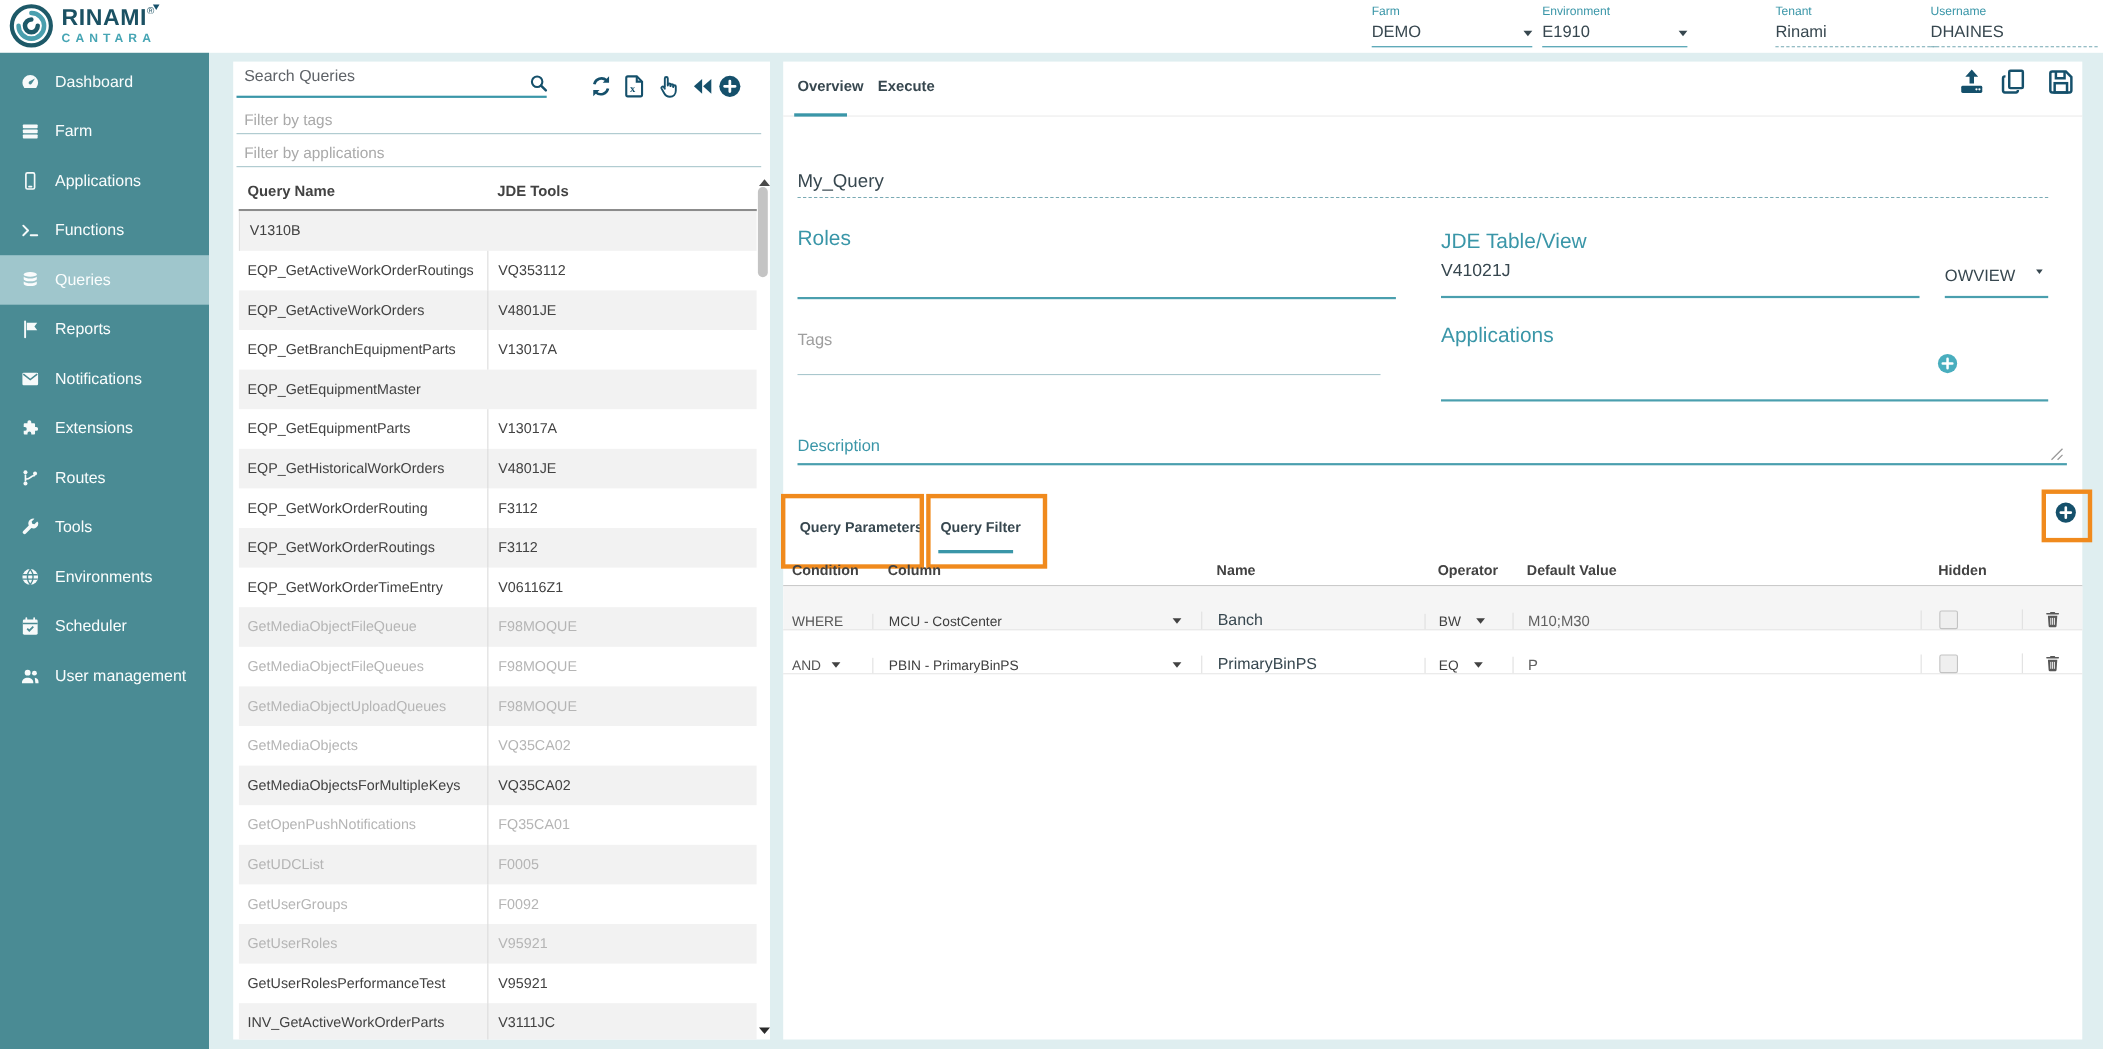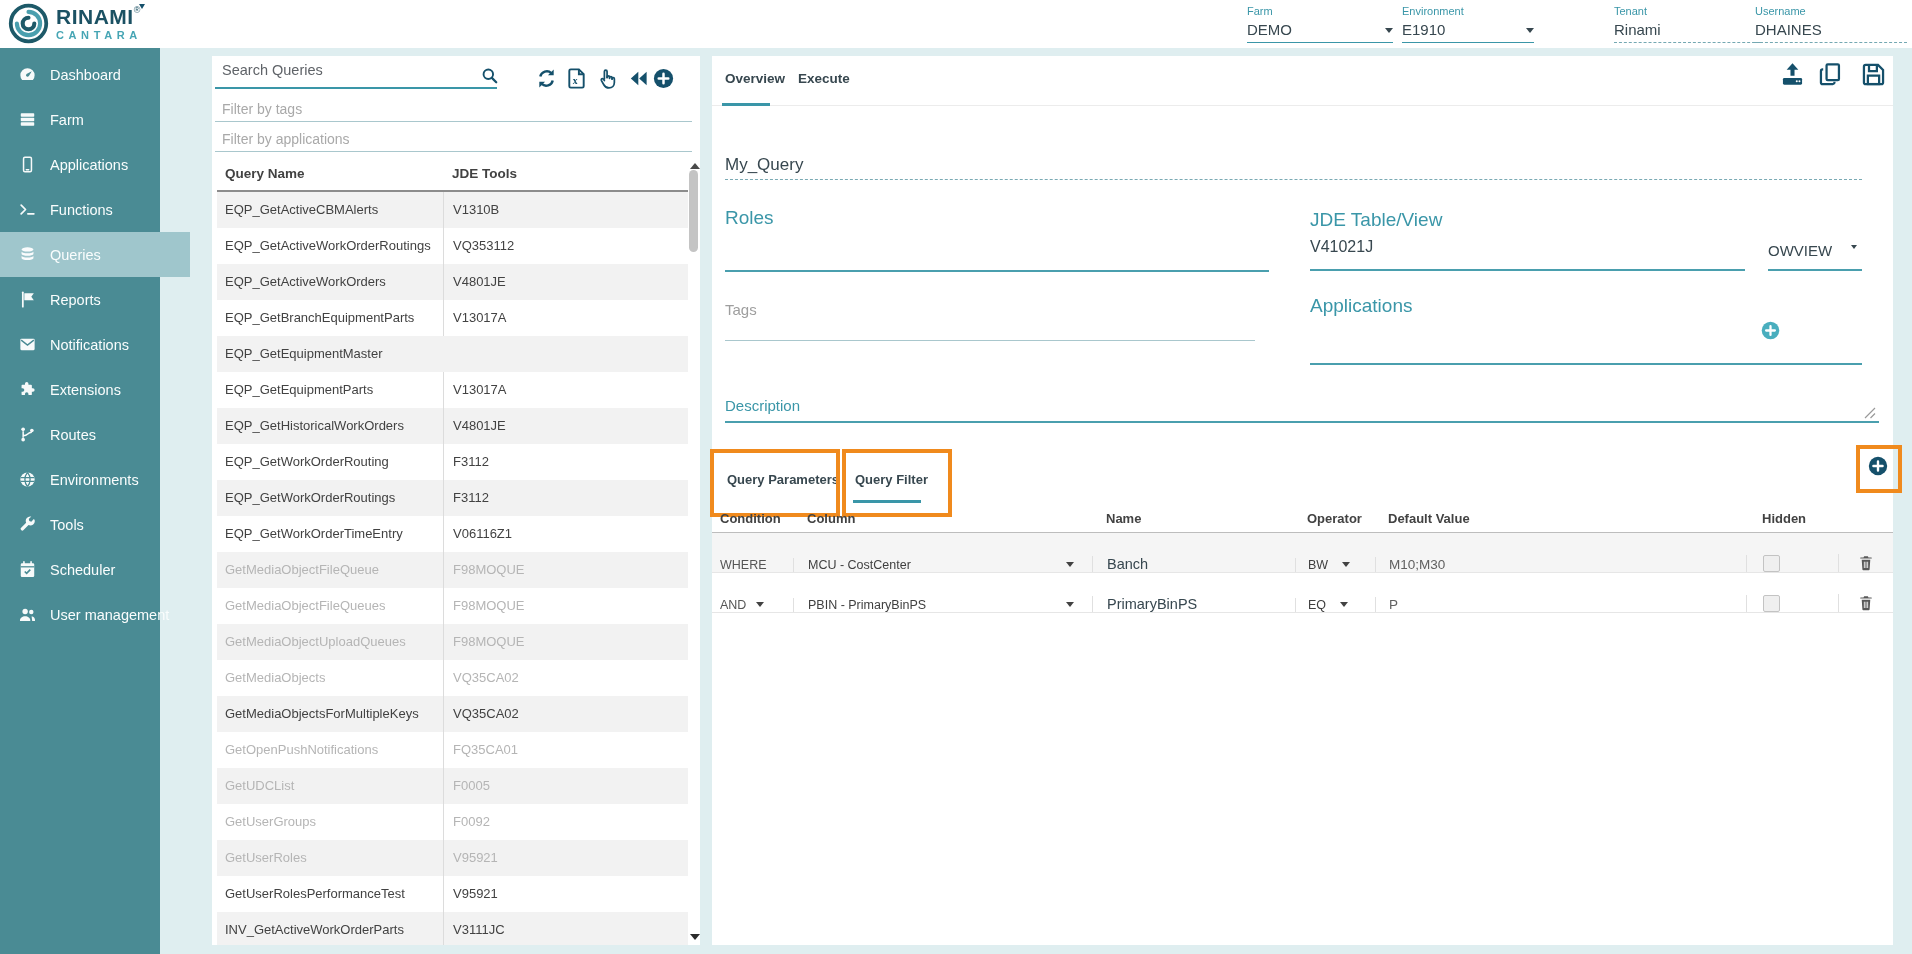--- a/index.html
+++ b/index.html
@@ -18,21 +18,21 @@
   .logo-sub{font-size:11px;font-weight:700;letter-spacing:4.6px;color:#46A5B4;margin-top:3px;}
   .hfield{position:absolute;top:5px;height:37px;border-bottom:1.5px solid #3A96A8;}
   .hfield.dashed{border-bottom:1px dashed #74A8B2;}
   .hlabel{font-size:11px;color:#3A96A8;line-height:13px;}
   .hvalrow{display:flex;align-items:center;margin-top:3px;}
   .hvalue{font-size:15px;color:#37474F;}
   .caret{display:inline-block;width:0;height:0;border:4.5px solid transparent;border-top:5.5px solid #37474F;margin-left:auto;transform:translateY(3px);}
   .caret.sm{border-width:4px;border-top-width:5px;border-top-color:#424242;margin-left:10px;transform:translateY(1px);}
 
   
-  .sidebar{position:absolute;left:0;top:48px;width:160px;height:906px;background:var(--sidebar-bg,#4A8B94);}
+  .sidebar{position:absolute;left:0;top:48px;width:190px;height:906px;background:var(--sidebar-bg,#4A8B94);}
   .side-nav{position:absolute;left:0;top:4px;width:190px;}
   .side-item{display:flex;align-items:center;height:45px;padding-left:18px;cursor:pointer;}
   .side-item.active{background:var(--sidebar-selected-bg,#9FC6CC);}
   .side-icon{width:19px;height:19px;color:#fff;opacity:.96;flex:none;}
   .side-label{margin-left:13px;font-size:14.5px;color:#FAFDFD;}
 
   
   .panel{position:absolute;background:#fff;}
   .list-panel{left:212px;top:56px;width:488px;height:889px;}
   .main-panel{left:712px;top:56px;width:1181px;height:889px;}
@@ -229,33 +229,33 @@
               <circle cx="6.5" cy="18.5" r="2.3"></circle>
               <circle cx="17.5" cy="7" r="2.3"></circle>
               <path d="M6.5 8v8M6.5 13.5c7 0 4.5-4 11-4.3" fill="none" stroke="currentColor" stroke-width="1.9"></path>
             </svg>
           </span>
           <span class="side-label">Routes</span>
         </div>
         <div class="side-item">
           <span class="side-icon icon">
             <svg viewBox="0 0 24 24" fill="currentColor">
+              <path d="M21 6.2a5.6 5.6 0 0 1-7.7 6.5L7 19a2.1 2.1 0 0 1-3-3l6.3-6.3A5.6 5.6 0 0 1 16.8 2l-3.2 3.2.7 2.5 2.5.7L20 5.2z"></path>
+            </svg>
+          </span>
+          <span class="side-label">Tools</span>
+        </div>
+        <div class="side-item">
+          <span class="side-icon icon">
+            <svg viewBox="0 0 24 24" fill="currentColor">
               <circle cx="12" cy="12" r="9"></circle>
               <path d="M12 3a14 14 0 0 0 0 18M12 3a14 14 0 0 1 0 18M3.5 9.5h17M3.5 14.5h17" fill="none" stroke="var(--sidebar-bg,#4A8B94)" stroke-width="1.6"></path>
             </svg>
           </span>
           <span class="side-label">Environments</span>
-        </div>
-        <div class="side-item">
-          <span class="side-icon icon">
-            <svg viewBox="0 0 24 24" fill="currentColor">
-              <path d="M21 6.2a5.6 5.6 0 0 1-7.7 6.5L7 19a2.1 2.1 0 0 1-3-3l6.3-6.3A5.6 5.6 0 0 1 16.8 2l-3.2 3.2.7 2.5 2.5.7L20 5.2z"></path>
-            </svg>
-          </span>
-          <span class="side-label">Tools</span>
         </div>
         <div class="side-item">
           <span class="side-icon icon">
             <svg viewBox="0 0 24 24" fill="currentColor">
               <path d="M7.5 2.3v3M16.5 2.3v3" stroke="currentColor" stroke-width="2" stroke-linecap="round"></path>
               <rect x="3.5" y="4" width="17" height="17.5" rx="1.6"></rect>
               <path d="M3.5 8.6h17" stroke="var(--sidebar-bg,#4A8B94)" stroke-width="1.6"></path>
               <path d="M8.5 14.5l2.4 2.4 4.6-4.8" fill="none" stroke="var(--sidebar-bg,#4A8B94)" stroke-width="2"></path>
             </svg>
           </span>
@@ -326,21 +326,20 @@
     <div class="abs filter-ph" style="left:10px;top:45px;">Filter by tags</div>
     <div class="abs filter-line" style="left:3px;top:65px;width:477px;"></div>
     <div class="abs filter-ph" style="left:10px;top:75px;">Filter by applications</div>
     <div class="abs filter-line" style="left:3px;top:95px;width:477px;"></div>
 
     <div class="abs qhead" style="left:13px;top:110px;">Query Name</div>
     <div class="abs qhead" style="left:240px;top:110px;">JDE Tools</div>
     <div class="abs qhead-line"></div>
     <div class="abs qbody" id="qbody">
         <div class="qrow alt">
-          <div class="qname">EQP_GetActiveCBMAlerts</div>
           <div class="qsource">V1310B</div>
         </div>
         <div class="qrow">
           <div class="qname">EQP_GetActiveWorkOrderRoutings</div>
           <div class="qsource">VQ353112</div>
         </div>
         <div class="qrow alt">
           <div class="qname">EQP_GetActiveWorkOrders</div>
           <div class="qsource">V4801JE</div>
         </div>

